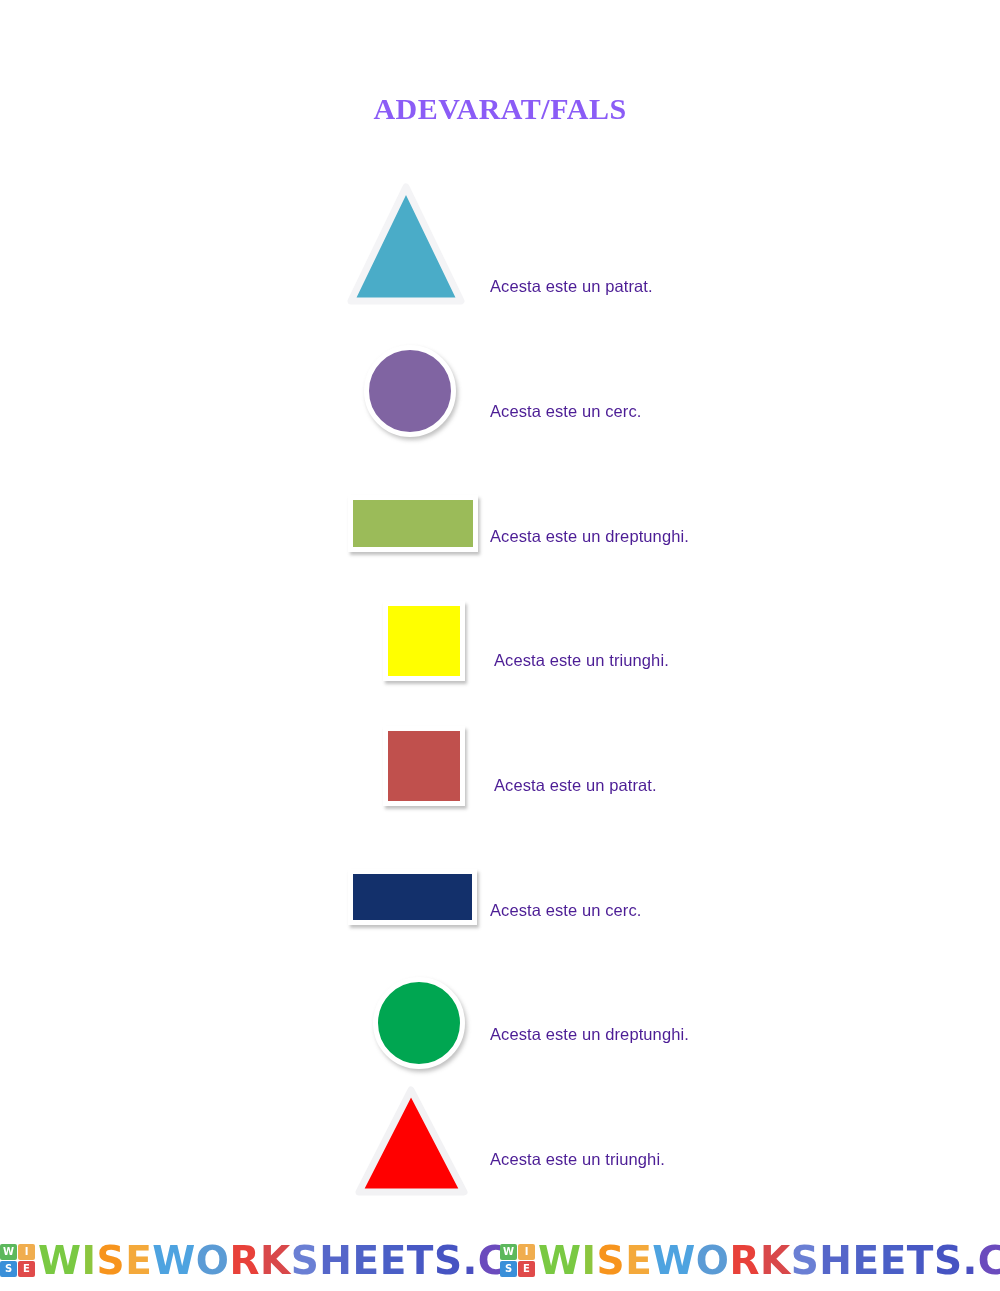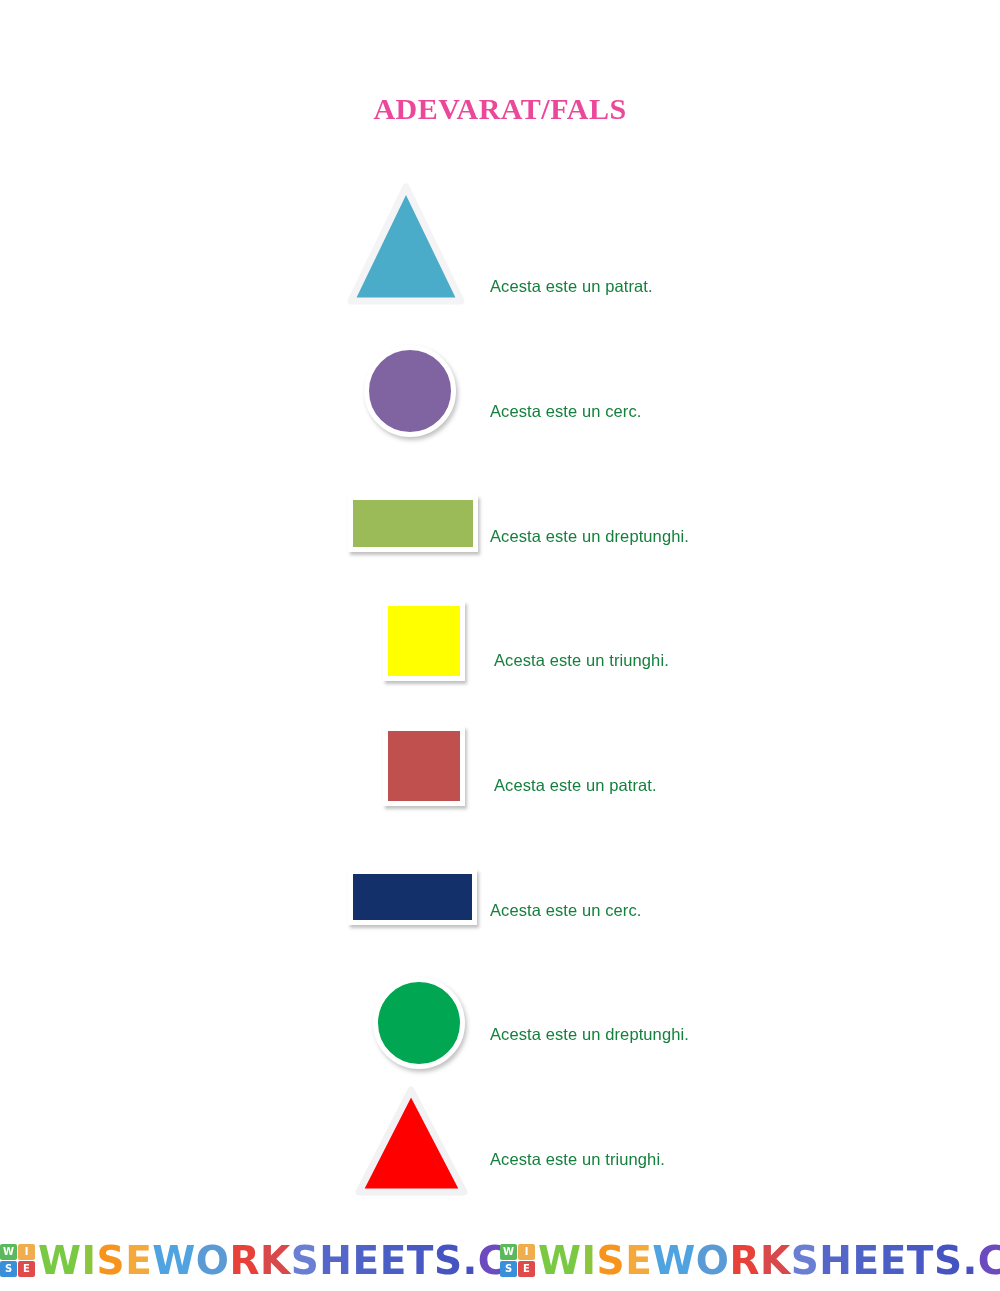--- a/index.html
+++ b/index.html
@@ -24,21 +24,21 @@
   .page-title {
     position: absolute;
     top: 92px;
     left: 0;
     width: 1000px;
     text-align: center;
     font-family: "Liberation Serif", "DejaVu Serif", serif;
     font-weight: bold;
     font-size: 30px;
     letter-spacing: 0.5px;
-    color: #ec4899;
+    color: #8b5cf6;
   }
 
   .rows {
     position: absolute;
     top: 0;
     left: 0;
     width: 1000px;
   }
 
   .row {
@@ -50,21 +50,21 @@
 
   .shape-wrap {
     position: absolute;
     display: block;
   }
 
   .statement {
     position: absolute;
     font-family: "Liberation Sans", "DejaVu Sans", sans-serif;
     font-size: 16.5px;
-    color: #15803d;
+    color: #4c1d95;
     white-space: nowrap;
     letter-spacing: 0.1px;
   }
 
   
   .sq, .rect {
     box-sizing: border-box;
     border: 5px solid #ffffff;
     box-shadow: 2px 3px 3px rgba(120,120,120,0.45);
   }

